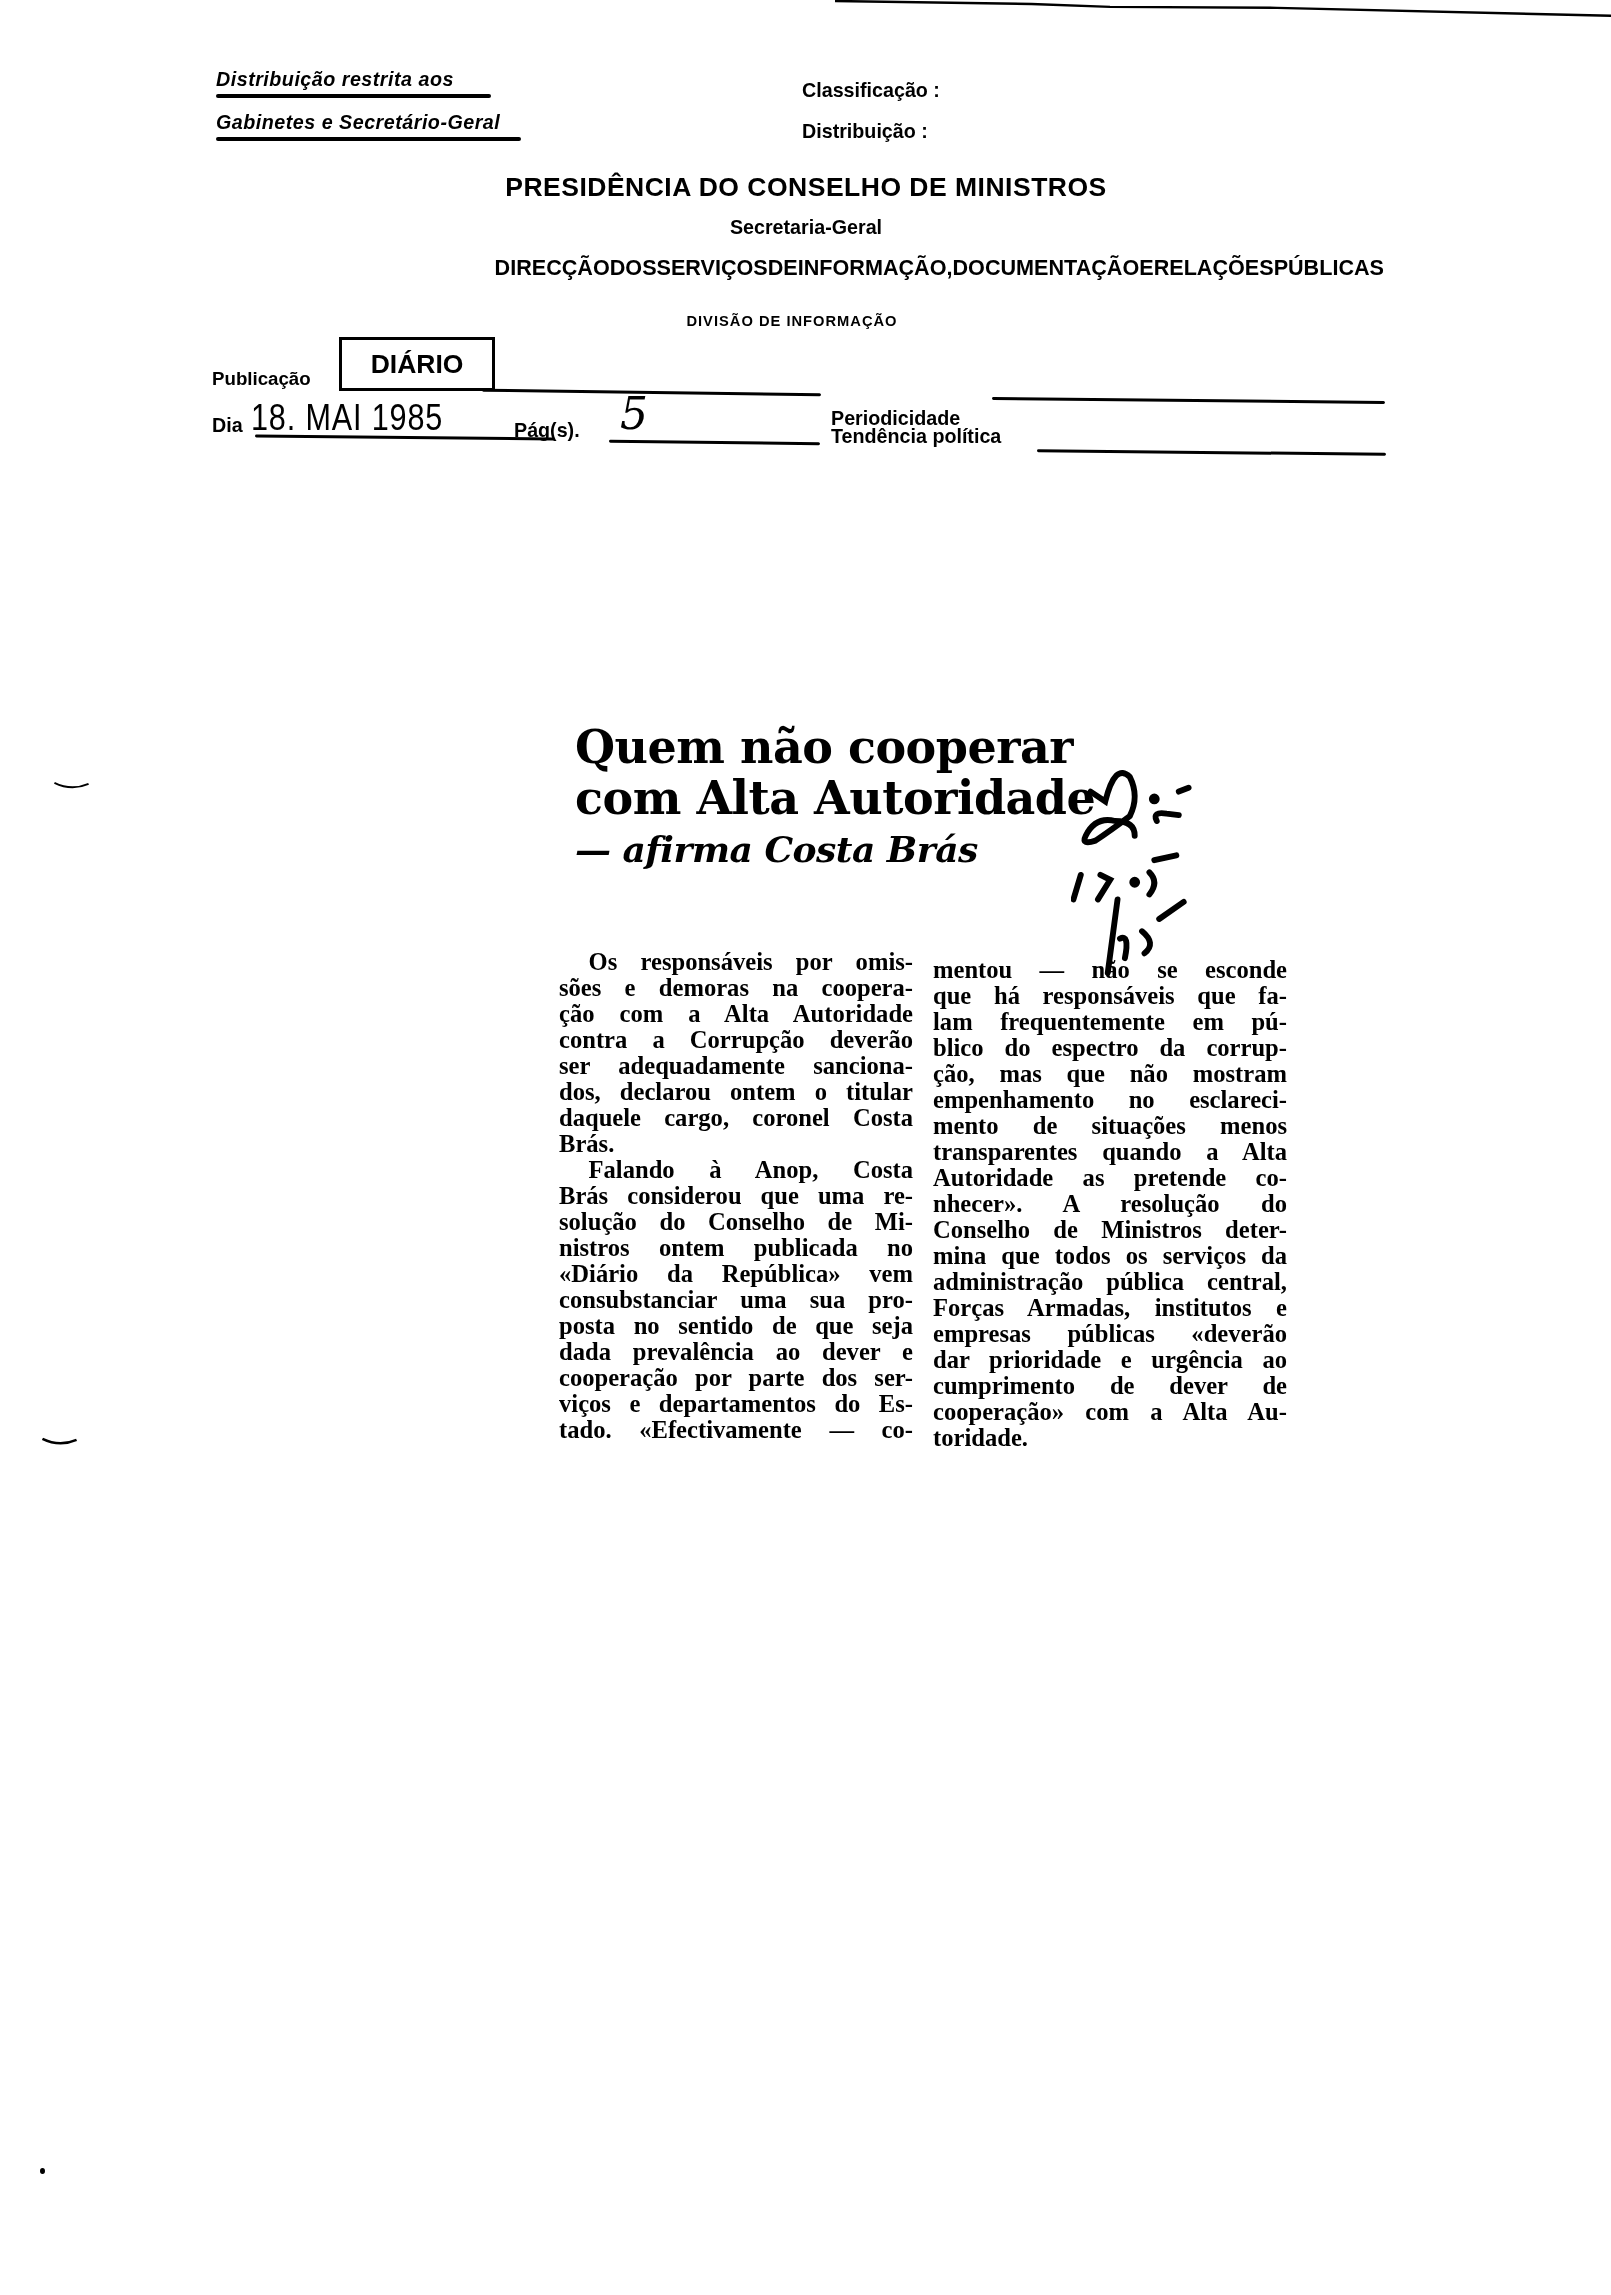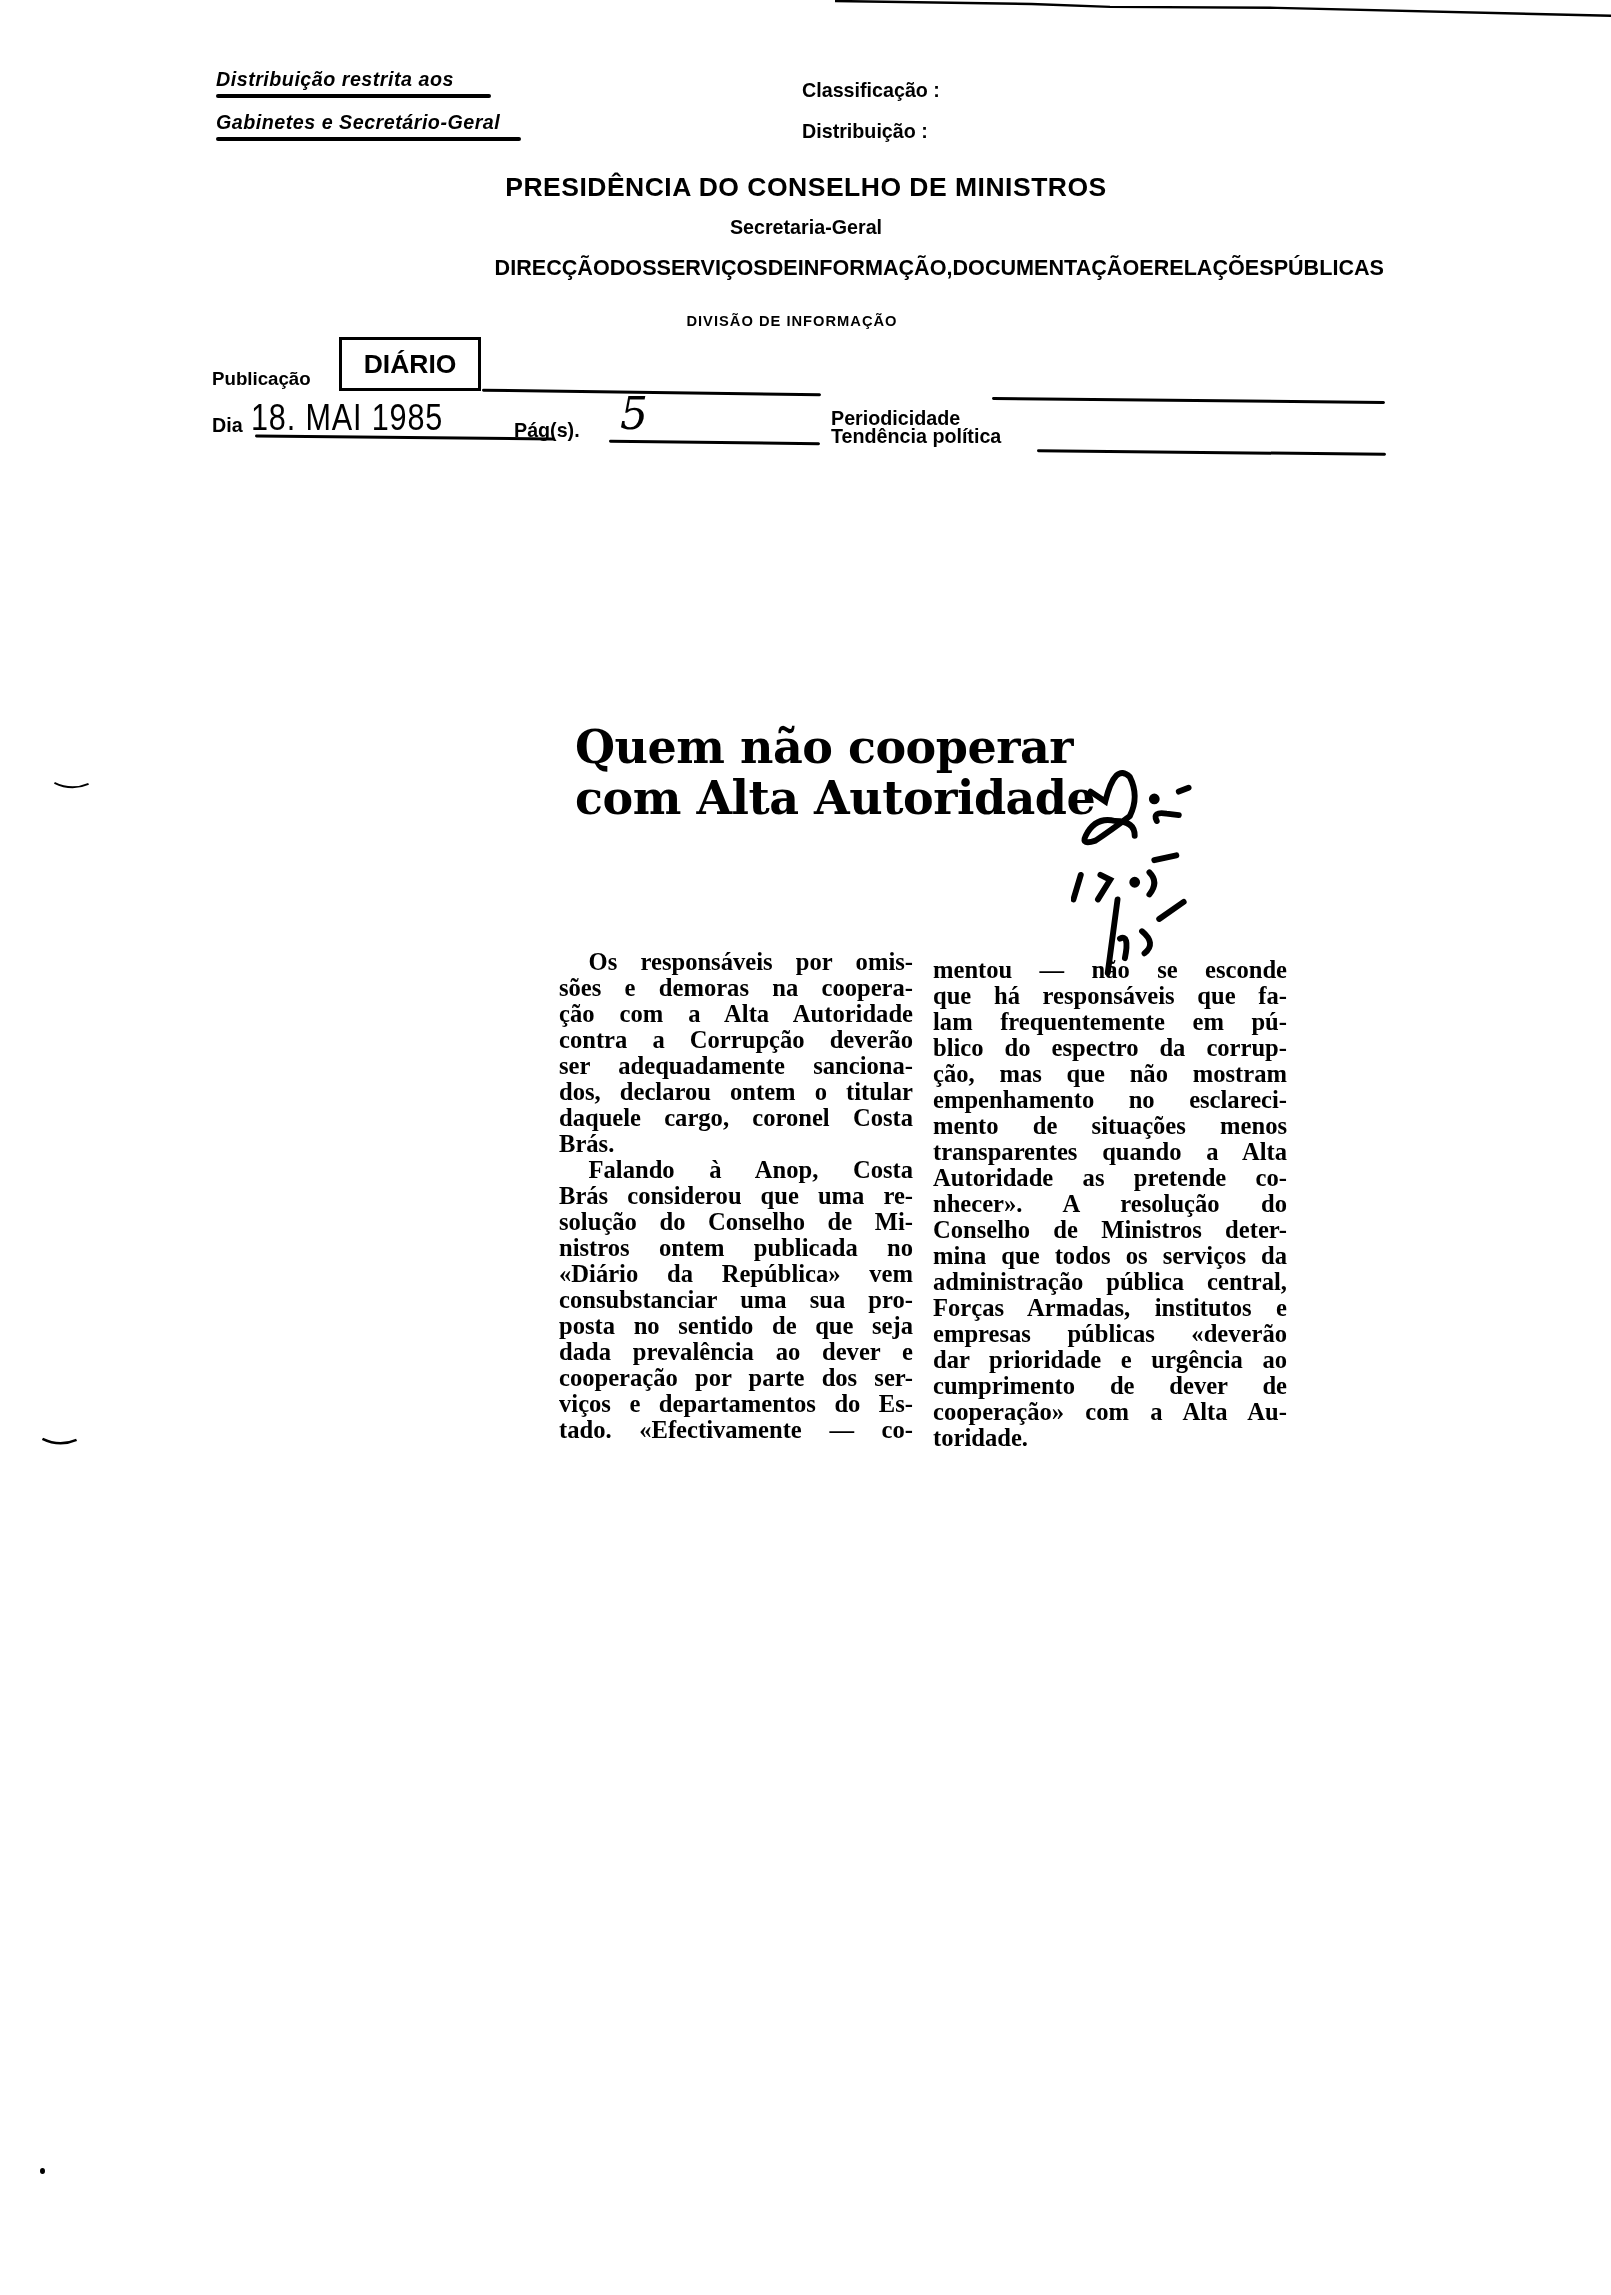--- a/index.html
+++ b/index.html
@@ -13,21 +13,21 @@
   }
   .restricted { left: 216px; font-style: italic; font-weight: bold; font-size: 19.7px; letter-spacing: 0.5px; }
   .restricted .u { display: block; height: 3.9px; background: #000; margin-top: 2.9px; border-radius: 2px; }
   .meta-label { font-weight: bold; font-size: 19.7px; }
   .presid { top: 172px; left: 0; width: 1612px; text-align: center; font-weight: bold; font-size: 26.5px; letter-spacing: 0.5px; padding-left: 0; }
   .secgeral { top: 216px; left: 0; width: 1612px; text-align: center; font-weight: bold; font-size: 19.7px; }
   .direccao { top: 255px; left: 215px; width: 1169px; font-weight: bold; font-size: 21.6px; display: flex; justify-content: flex-end; }
   .divisao { top: 313px; left: 0; width: 1584px; text-align: center; font-weight: bold; font-size: 14.7px; letter-spacing: 1px; }
   .pub-label { top: 368px; left: 212px; font-weight: bold; font-size: 18.7px; }
   .pub-box {
-    top: 337px; left: 339px; width: 142px; height: 54px; border: 3.4px solid #000;
+    top: 337px; left: 339px; width: 156px; height: 54px; border: 3.4px solid #000;
     box-sizing: border-box; display: flex; align-items: center; justify-content: center;
     font-weight: bold; font-size: 26.5px;
   }
   .line { position: absolute; height: 3.4px; background: #000; border-radius: 1.5px; }
   .field-label { font-weight: bold; font-size: 19.7px; }
   .handdate { font-family: "Liberation Sans", sans-serif; font-size: 36px; letter-spacing: 1px; transform: scaleX(0.85); transform-origin: left; }
   .pag-hand { font-size: 44px; font-family: "DejaVu Serif", serif; font-style: italic; }
   .headline {
     left: 575px; top: 722px; font-family: "DejaVu Serif", serif; font-weight: bold;
     font-size: 46px; line-height: 51px; letter-spacing: -0.5px;
@@ -91,20 +91,21 @@
 <div class="abs field-label" style="top:419px; left:514px;">Pág(s).</div>
 <div class="abs pag-hand" style="top:388px; left:620px;">5</div>
 <div class="line" style="top:441px; left:609px; width:211px; transform:rotate(0.7deg);"></div>
 
 <div class="abs field-label" style="top:425px; left:831px;">Tendência política</div>
 <div class="line" style="top:451px; left:1037px; width:349px; transform:rotate(0.6deg);"></div>
 
 <div class="abs headline">
   <div>Quem não cooperar</div>
   <div>com Alta Autoridade</div>
+  <div class="sub">— afirma Costa Brás</div>
 </div>
 
 <svg class="mark" style="left:1071px; top:757px;" width="147" height="226" viewBox="0 0 300 460">
   <g fill="none" stroke="#000" stroke-width="12" stroke-linecap="round">
     <path d="M40 70 L70 90 Q90 10 120 40 Q140 80 120 120 Q80 150 50 170 Q20 180 30 160 Q50 120 90 130 Q130 130 130 160"></path>
     <circle cx="170" cy="85" r="5" fill="#000"></circle>
     <path d="M220 70 L240 62"></path>
     <path d="M175 130 Q165 110 195 115 L220 118"></path>
     <path d="M170 210 L215 200"></path>
     <path d="M20 240 L5 290"></path>

